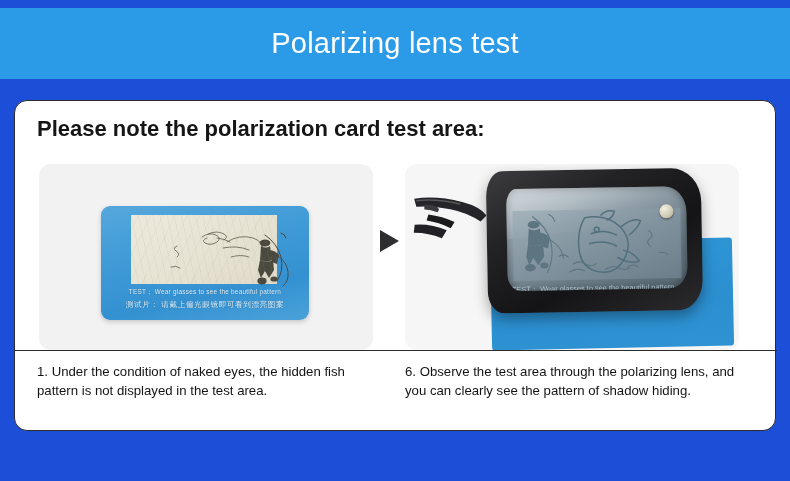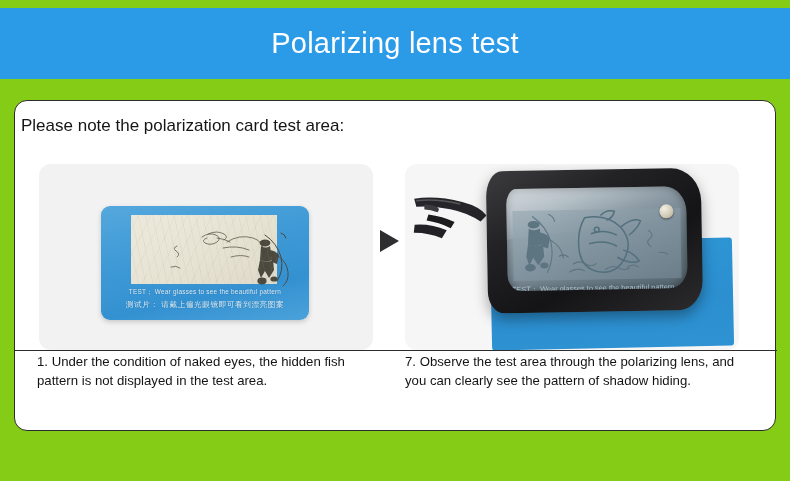--- a/index.html
+++ b/index.html
@@ -9,21 +9,21 @@
     height: 481px;
     background: #ffffff;
     font-family: "Liberation Sans", sans-serif;
     overflow: hidden;
   }
 
   #page {
     position: relative;
     width: 790px;
     height: 481px;
-    background: #84cc16;
+    background: #1d4ed8;
   }
 
   
   .banner {
     position: absolute;
     left: 0;
     top: 8px;
     width: 790px;
     height: 71px;
     background: #2b9ae7;
@@ -46,25 +46,25 @@
     top: 100px;
     width: 762px;
     height: 331px;
     border: 1.4px solid #2c2c2c;
     border-radius: 13px;
     background: #ffffff;
   }
 
   .panel-heading {
     position: absolute;
-    left: 6px;
+    left: 22px;
     top: 15px;
-    font-size: 17px;
+    font-size: 22px;
     color: #151515;
-    font-weight: 400;
+    font-weight: 700;
   }
 
   
   .figure-row {
     position: absolute;
     left: 0;
     top: 55px;
     width: 762px;
     height: 190px;
   }
@@ -215,21 +215,21 @@
   .captions {
     position: absolute;
     left: 0;
     top: 249px;
     width: 762px;
     height: 80px;
     border-top: 1.2px solid #2c2c2c;
   }
   .caption {
     position: absolute;
-    top: 2px;
+    top: 12px;
     font-size: 13.2px;
     line-height: 18.5px;
     color: #141414;
   }
   .caption.one { left: 22px;  width: 336px; }
   .caption.two { left: 390px; width: 352px; }
 </style>
 </head>
 <body>
 
@@ -352,17 +352,17 @@
 
           </div>
 
           <div class="rivet"></div>
         </div>
       </div>
     </div>
 
     <div class="captions">
       <div class="caption one">1. Under the condition of naked eyes, the hidden fish pattern is not displayed in the test area.</div>
-      <div class="caption two">7. Observe the test area through the polarizing lens, and you can clearly see the pattern of shadow hiding.</div>
+      <div class="caption two">6. Observe the test area through the polarizing lens, and you can clearly see the pattern of shadow hiding.</div>
     </div>
 
   </div>
 </div>
 
 </body></html>

